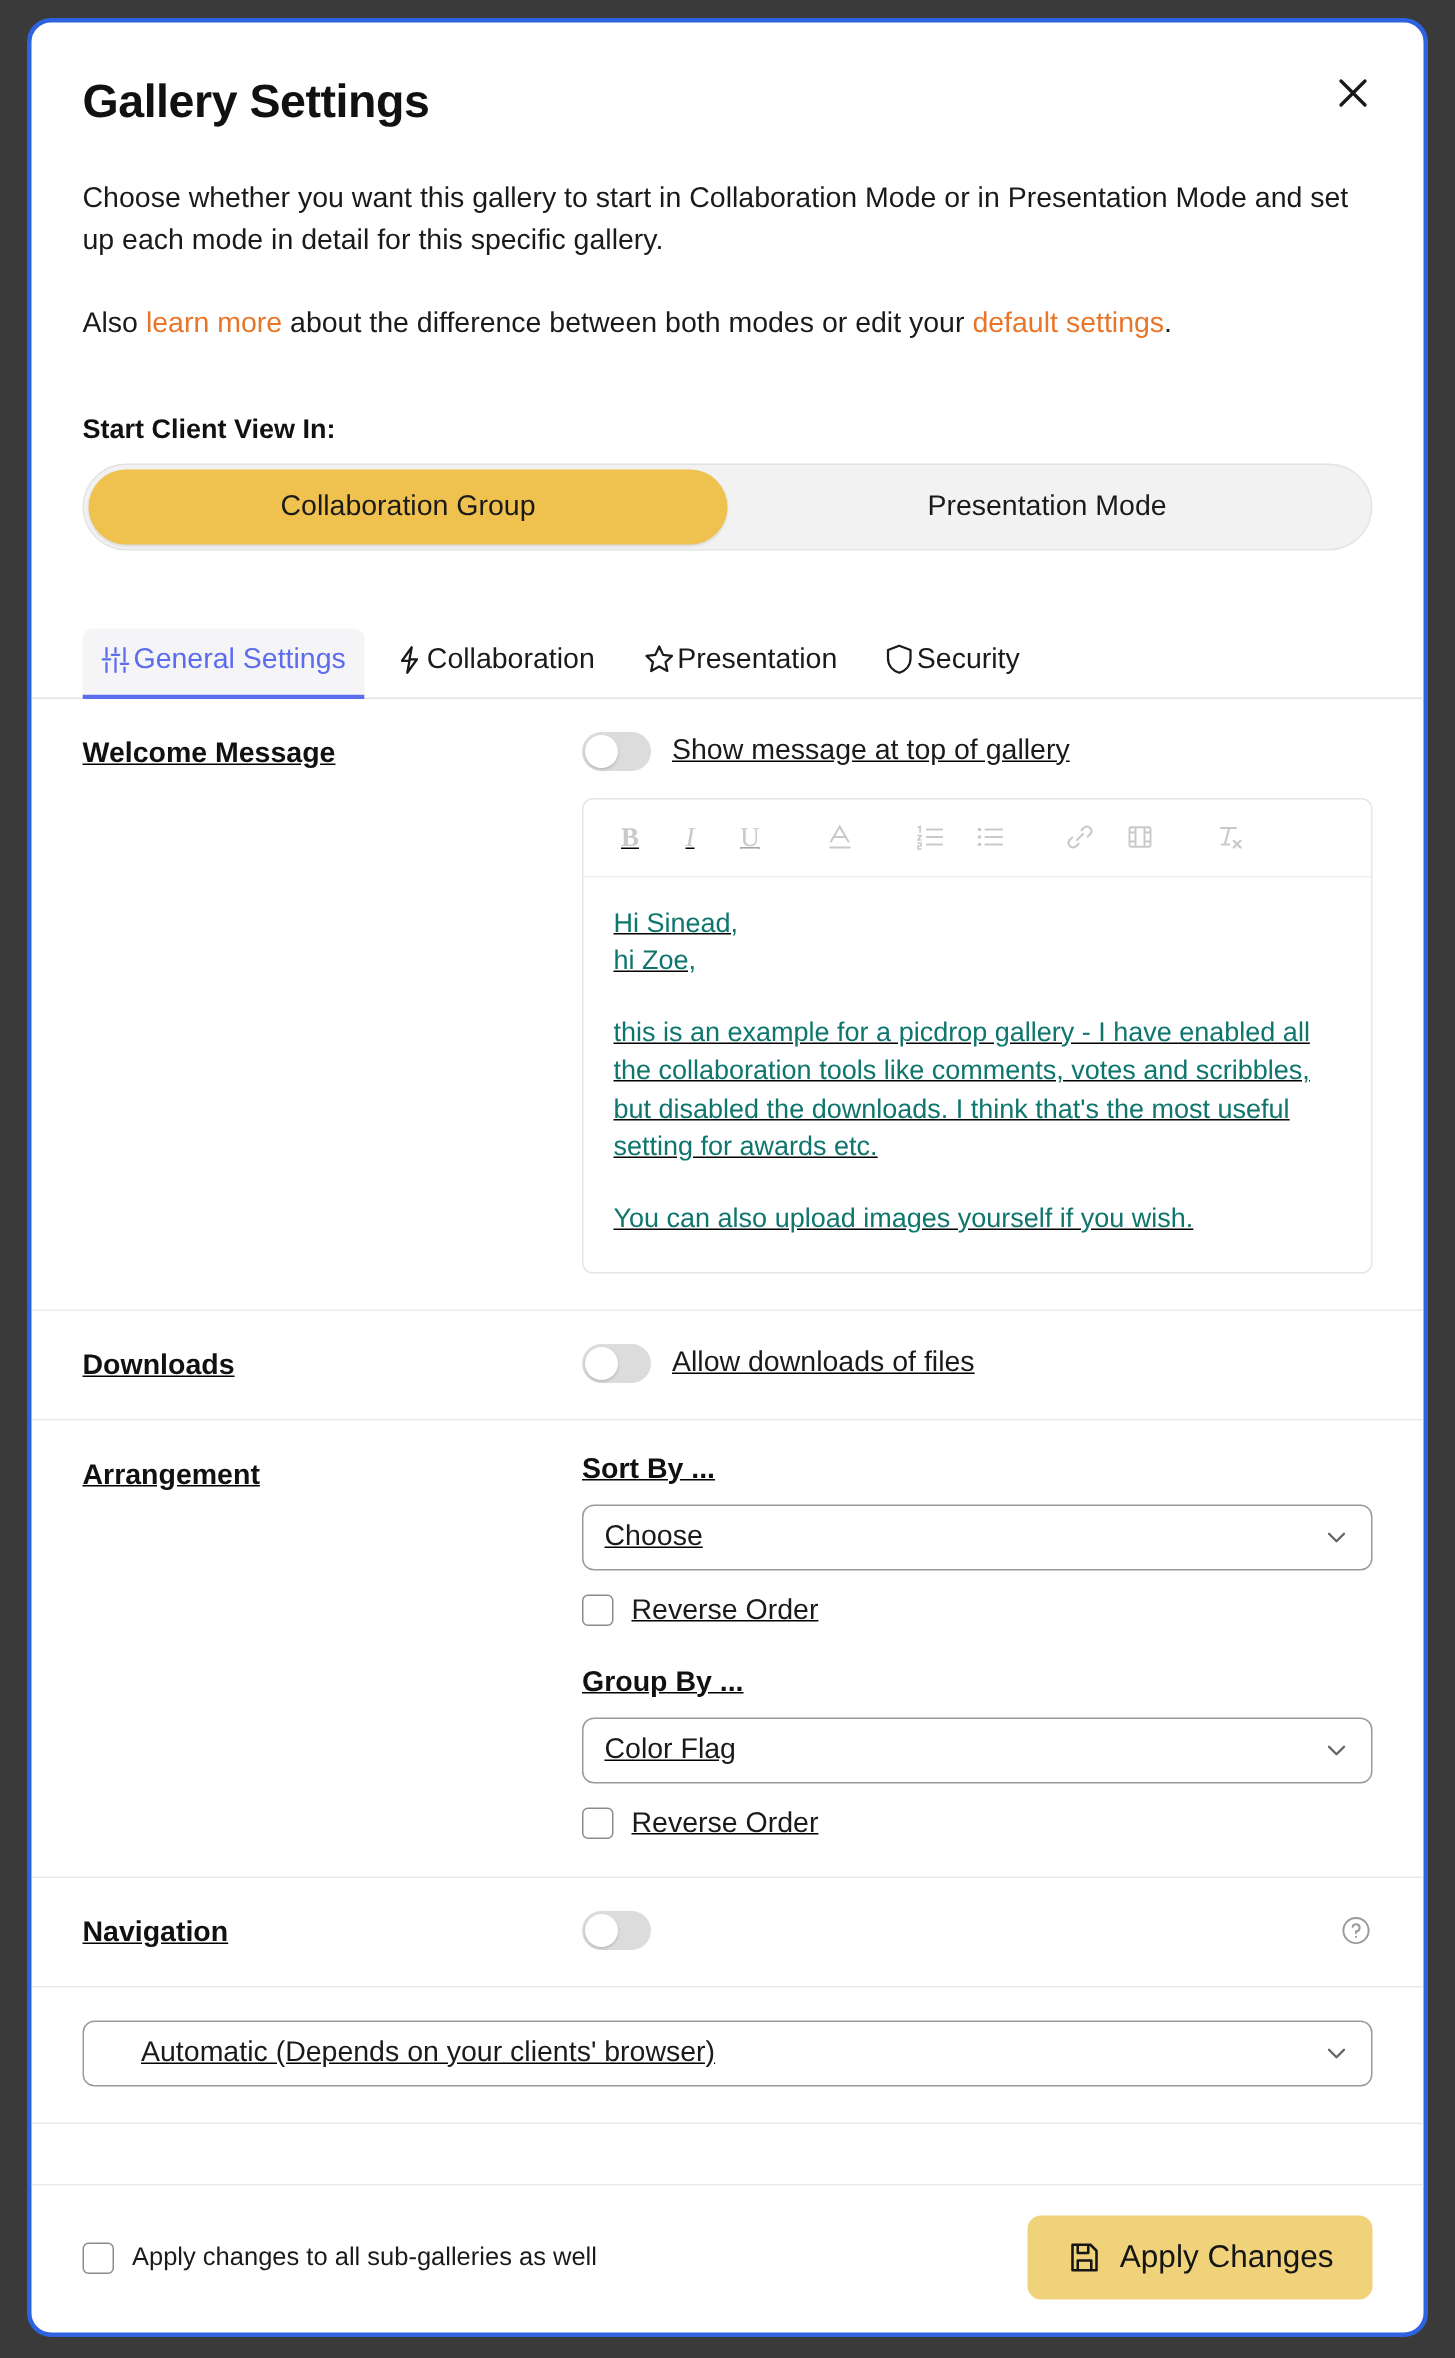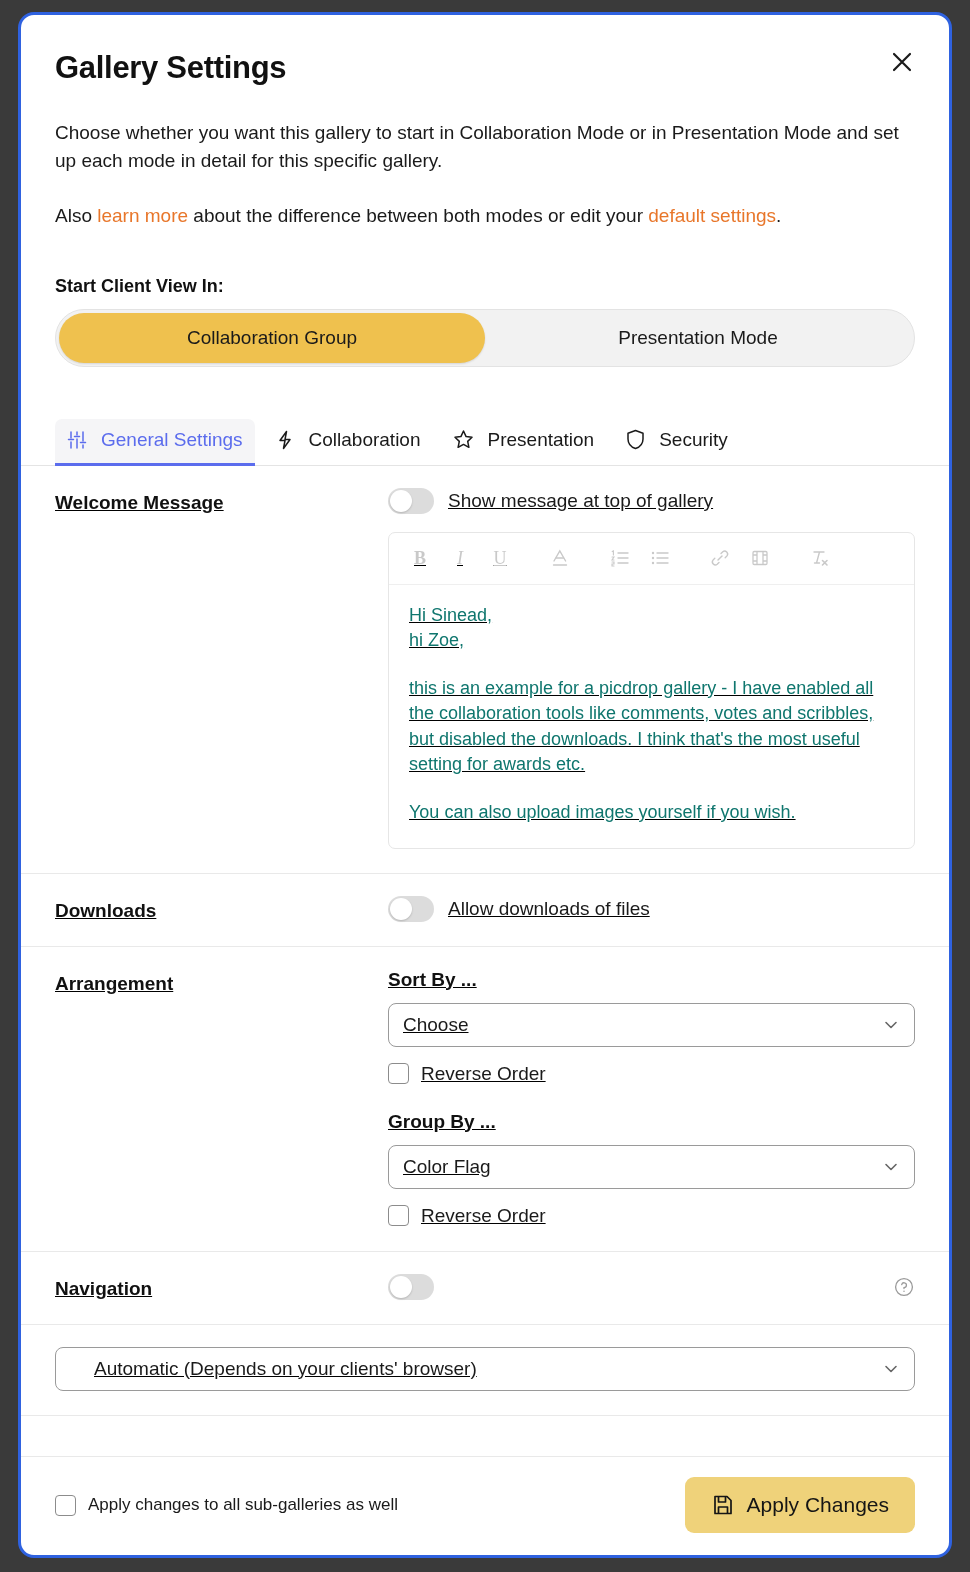--- a/index.html
+++ b/index.html
@@ -116,21 +116,21 @@
     padding: 0 34px;
     display: flex;
     align-items: flex-end;
     gap: 8px;
     border-bottom: 1px solid #e4e4e4;
     flex: 0 0 auto;
   }
   .tab {
     display: flex;
     align-items: center;
-    gap: 14px;
+    gap: 2px;
     padding: 10px 12px 12px 12px;
     font-size: 19px;
     color: #1a1a1a;
     cursor: pointer;
     border-bottom: 3px solid transparent;
     margin-bottom: -1px;
     white-space: nowrap;
   }
   .tab.active {
     color: #5b6ced;

